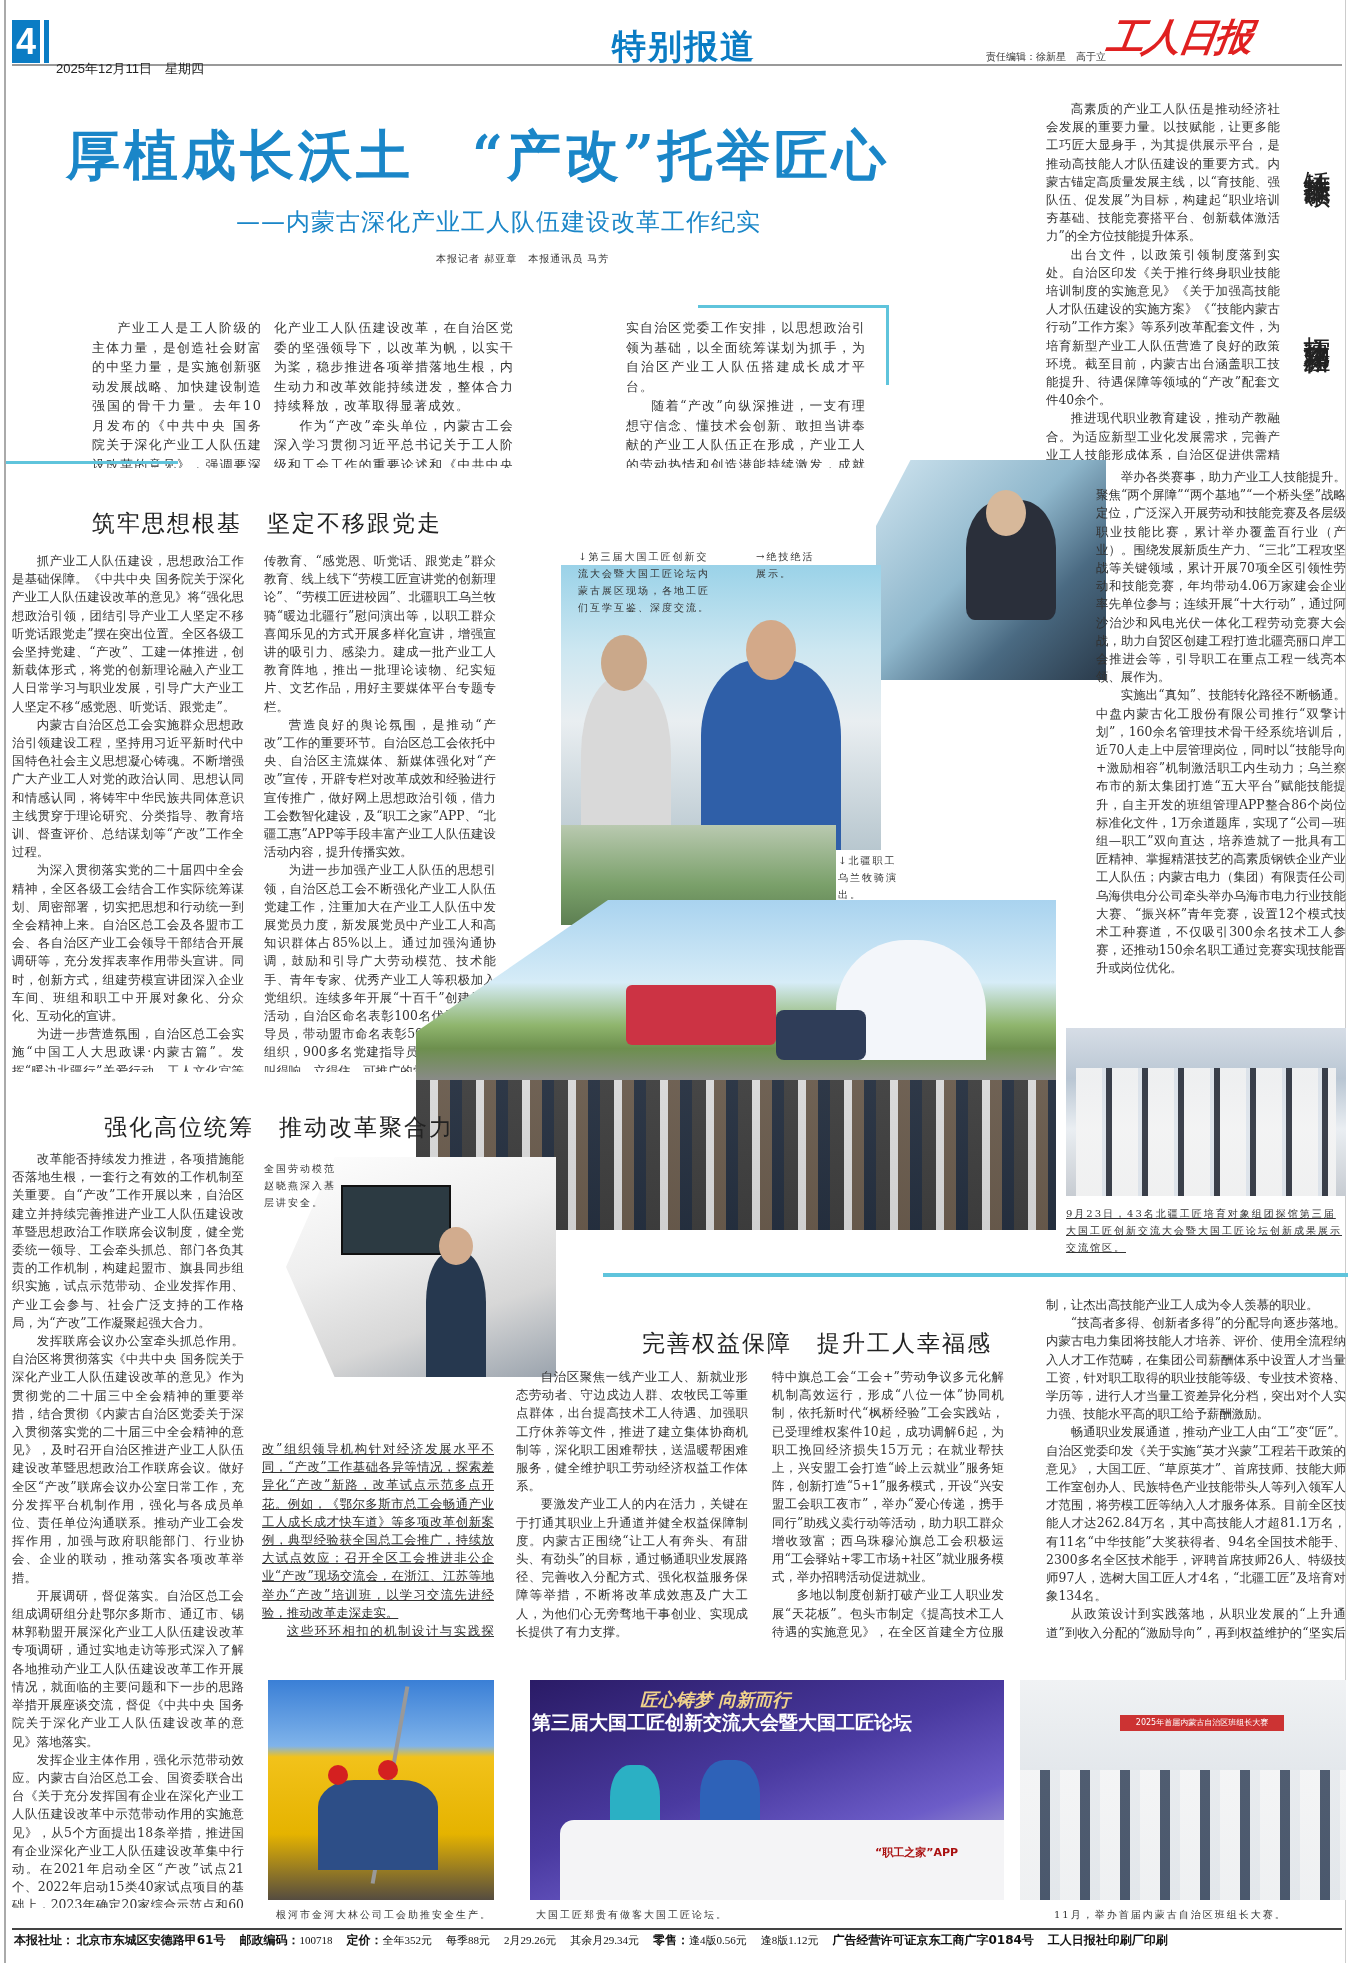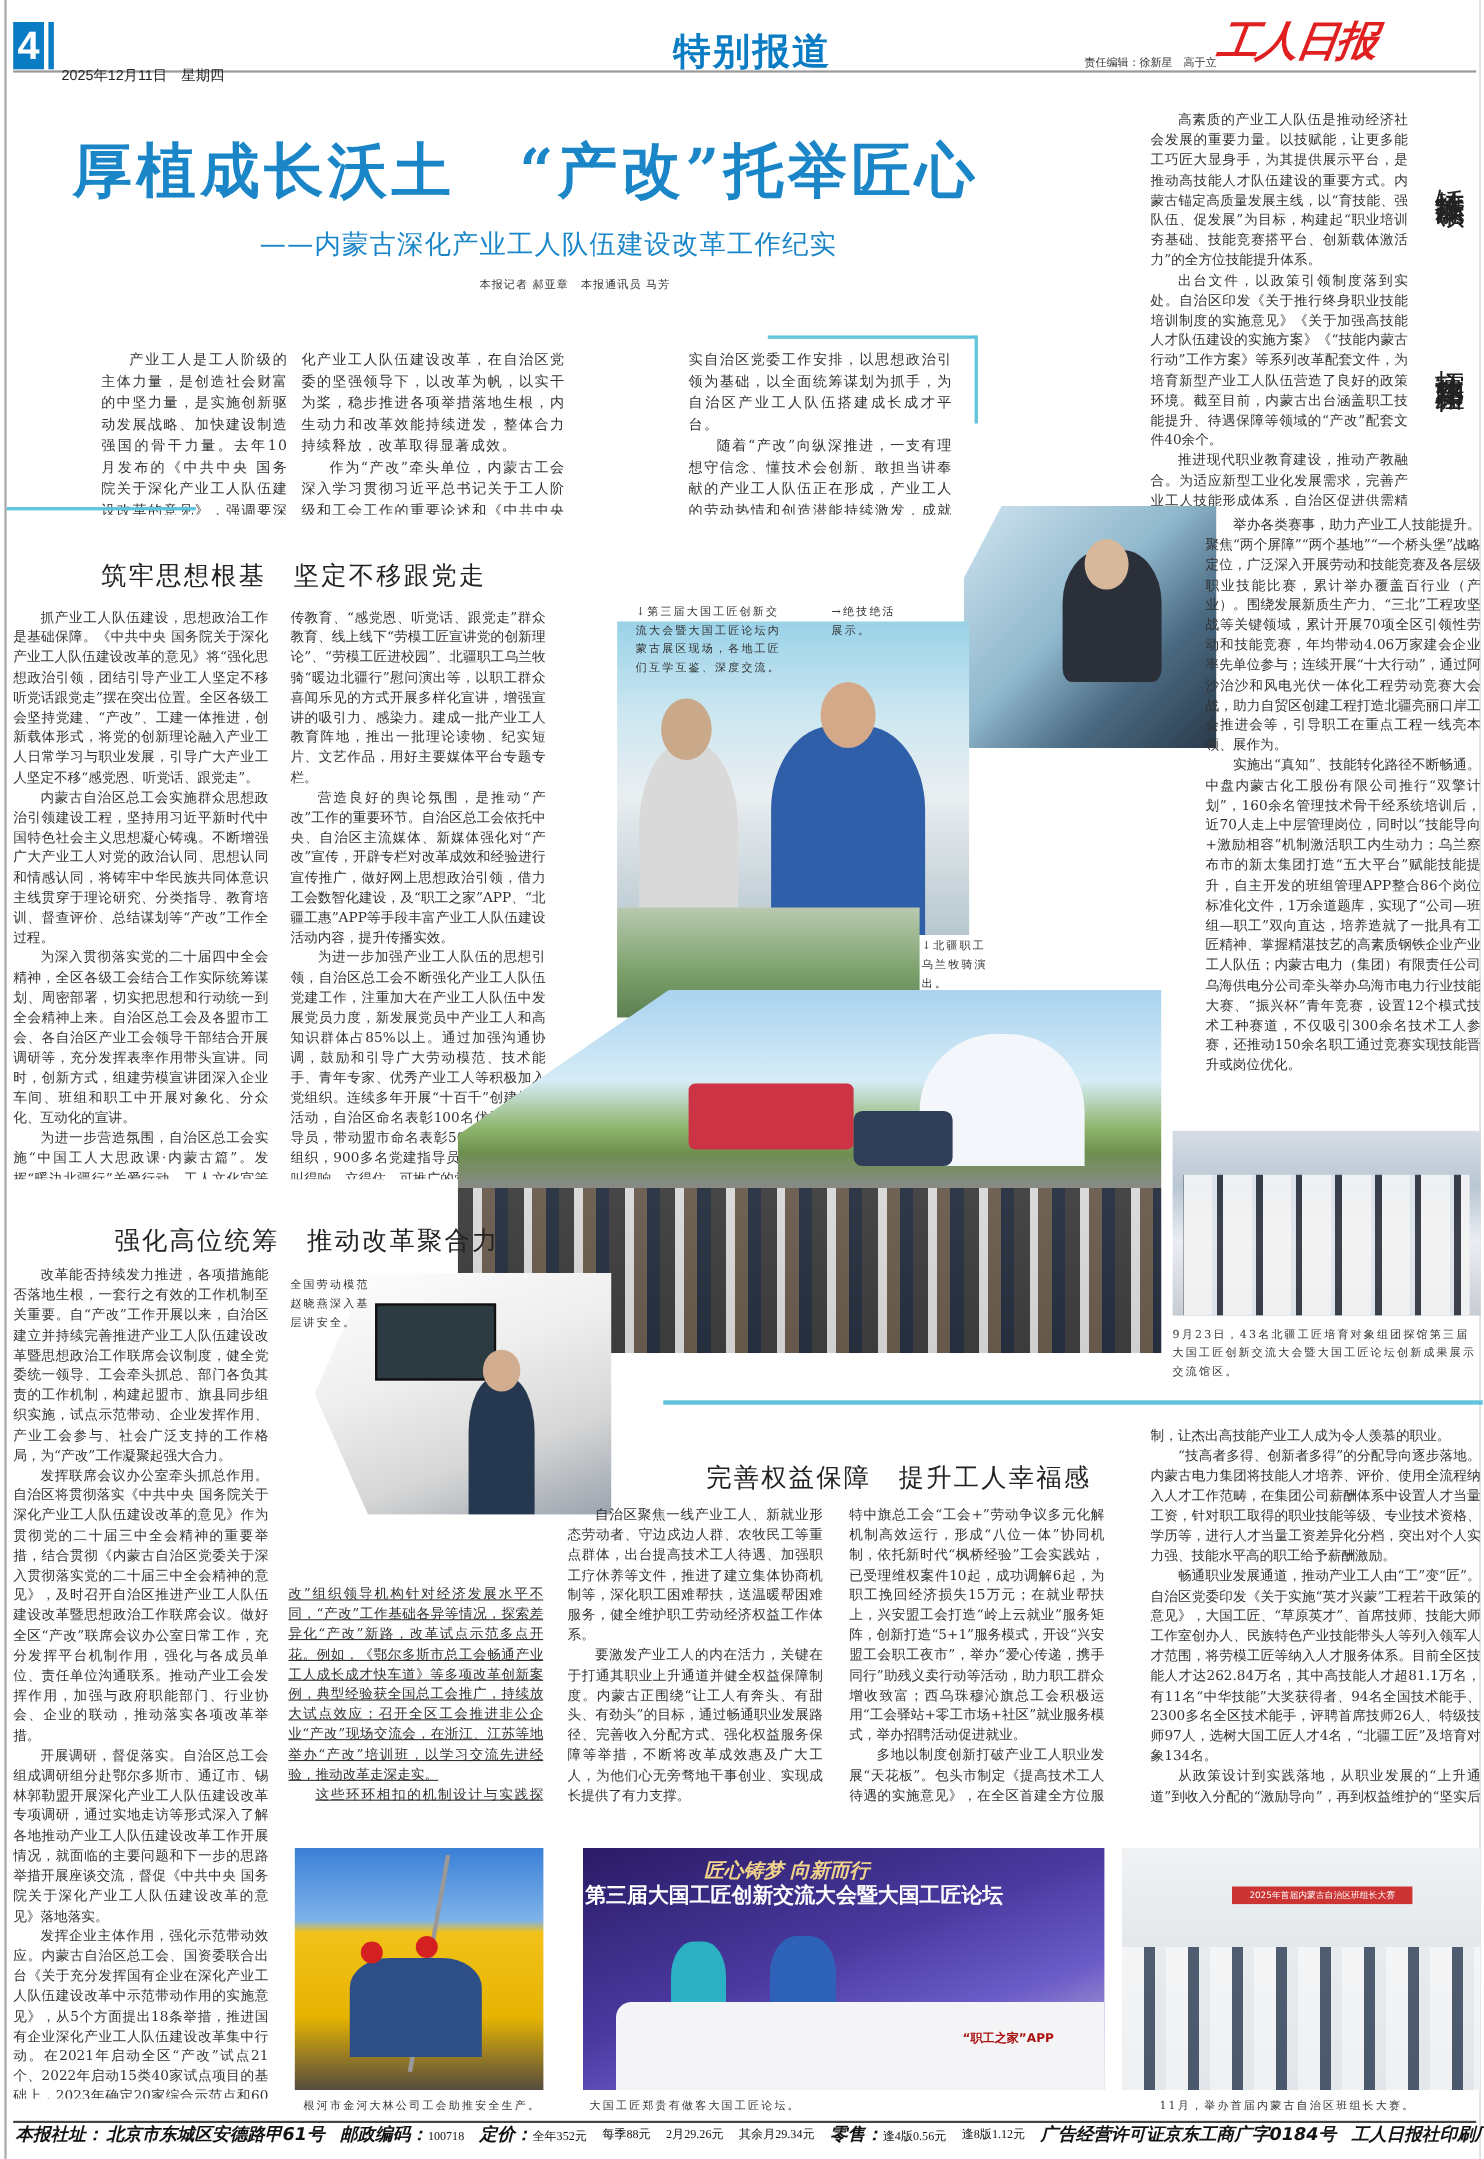--- a/index.html
+++ b/index.html
@@ -27,21 +27,21 @@
   .col { position: absolute; overflow: hidden; }
 
   .blue-line-h { position: absolute; background: #5fc4dc; }
   .sec-head { position: absolute; font: 23px "DejaVu Sans", sans-serif; color: #222; letter-spacing: 2px; white-space: nowrap; }
   .vert-head { position: absolute; font: 27px "DejaVu Sans", sans-serif; color: #222; writing-mode: vertical-rl; letter-spacing: 2px; line-height: 30px; }
 
   .photo { position: absolute; overflow: hidden; }
   .caption { position: absolute; font-size: 10px; line-height: 17px; color: #333; letter-spacing: 2px; }
 
   .footer { position: absolute; left: 6px; top: 1928px; width: 1330px; height: 22px; border-top: 2px solid #444; font: 11px "Liberation Serif", serif; color: #111; display: flex; align-items: center; gap: 14px; padding-left: 2px; white-space: nowrap; }
-  .footer b { font-family: "DejaVu Sans", sans-serif; font-weight: bold; font-size: 16px; font-style: italic; }
+  .footer b { font-family: "DejaVu Sans", sans-serif; font-weight: bold; font-size: 12px; }
 </style>
 </head>
 <body>
 
 <div class="page">
 
   <div class="masthead">
     <div class="pgnum">4</div>
     <div class="pgbar"></div>
     <div class="dateline">2025年12月11日　星期四</div>
@@ -153,21 +153,21 @@
   <div class="vert-head" style="left:1296px;top:315px;height:240px;">拓宽建功新路径</div>
 
   <div class="col txt" style="left:1090px;top:468px;width:250px;height:555px;">
     <p>举办各类赛事，助力产业工人技能提升。聚焦“两个屏障”“两个基地”“一个桥头堡”战略定位，广泛深入开展劳动和技能竞赛及各层级职业技能比赛，累计举办覆盖百行业（产业）。围绕发展新质生产力、“三北”工程攻坚战等关键领域，累计开展70项全区引领性劳动和技能竞赛，年均带动4.06万家建会企业率先单位参与；连续开展“十大行动”，通过阿沙治沙和风电光伏一体化工程劳动竞赛大会战，助力自贸区创建工程打造北疆亮丽口岸工会推进会等，引导职工在重点工程一线亮本领、展作为。</p>
     <p>实施出“真知”、技能转化路径不断畅通。中盘内蒙古化工股份有限公司推行“双擎计划”，160余名管理技术骨干经系统培训后，近70人走上中层管理岗位，同时以“技能导向+激励相容”机制激活职工内生动力；乌兰察布市的新太集团打造“五大平台”赋能技能提升，自主开发的班组管理APP整合86个岗位标准化文件，1万余道题库，实现了“公司—班组—职工”双向直达，培养造就了一批具有工匠精神、掌握精湛技艺的高素质钢铁企业产业工人队伍；内蒙古电力（集团）有限责任公司乌海供电分公司牵头举办乌海市电力行业技能大赛、“振兴杯”青年竞赛，设置12个模式技术工种赛道，不仅吸引300余名技术工人参赛，还推动150余名职工通过竞赛实现技能晋升或岗位优化。</p>
   </div>
 
   <div class="photo" style="left:1060px;top:1028px;width:280px;height:168px;background:linear-gradient(180deg,#d6dde6 0%,#b9c6d3 30%,#eaeef2 60%,#c7ccd2 100%);">
     <div style="position:absolute;left:10px;top:40px;width:260px;height:128px;background:repeating-linear-gradient(90deg,#f4f4f4 0 26px,#dfe5ec 26px 30px,#2a2f3a 30px 36px);opacity:0.9;"></div>
   </div>
-  <div class="caption" style="left:1060px;top:1205px;width:280px;">9月23日，43名北疆工匠培育对象组团探馆第三届大国工匠创新交流大会暨大国工匠论坛创新成果展示交流馆区。</div>
+  <div class="caption" style="left:1060px;top:1205px;width:280px;text-decoration:underline;">9月23日，43名北疆工匠培育对象组团探馆第三届大国工匠创新交流大会暨大国工匠论坛创新成果展示交流馆区。</div>
 
   <div class="col txt" style="left:1040px;top:1296px;width:300px;height:345px;">
     <p style="text-indent:0">制，让杰出高技能产业工人成为令人羡慕的职业。</p>
     <p>“技高者多得、创新者多得”的分配导向逐步落地。内蒙古电力集团将技能人才培养、评价、使用全流程纳入人才工作范畴，在集团公司薪酬体系中设置人才当量工资，针对职工取得的职业技能等级、专业技术资格、学历等，进行人才当量工资差异化分档，突出对个人实力强、技能水平高的职工给予薪酬激励。</p>
     <p>畅通职业发展通道，推动产业工人由“工”变“匠”。自治区党委印发《关于实施“英才兴蒙”工程若干政策的意见》，大国工匠、“草原英才”、首席技师、技能大师工作室创办人、民族特色产业技能带头人等列入领军人才范围，将劳模工匠等纳入人才服务体系。目前全区技能人才达262.84万名，其中高技能人才超81.1万名，有11名“中华技能”大奖获得者、94名全国技术能手、2300多名全区技术能手，评聘首席技师26人、特级技师97人，选树大国工匠人才4名，“北疆工匠”及培育对象134名。</p>
     <p>从政策设计到实践落地，从职业发展的“上升通道”到收入分配的“激励导向”，再到权益维护的“坚实后盾”，自治区全方位回应了产业工人的期盼。如今，高技能人才队伍的壮大、“工”变“匠”氛围的形成，不仅让产业工人的价值得到更充分彰显，也为内蒙古产业高质量发展注入了持久且强劲的内生动力，让“劳动者有尊严、奋斗者有回报”的愿景在实践中不断照进现实。</p>
   </div>
 
   <div class="photo" style="left:262px;top:1680px;width:226px;height:220px;background:linear-gradient(180deg,#3a7fd6 0%,#7fb3ea 30%,#f2c21a 35%,#e5b300 70%,#554c40 100%);">
     <div style="position:absolute;left:120px;top:5px;width:4px;height:200px;background:#999;transform:rotate(10deg);"></div>

